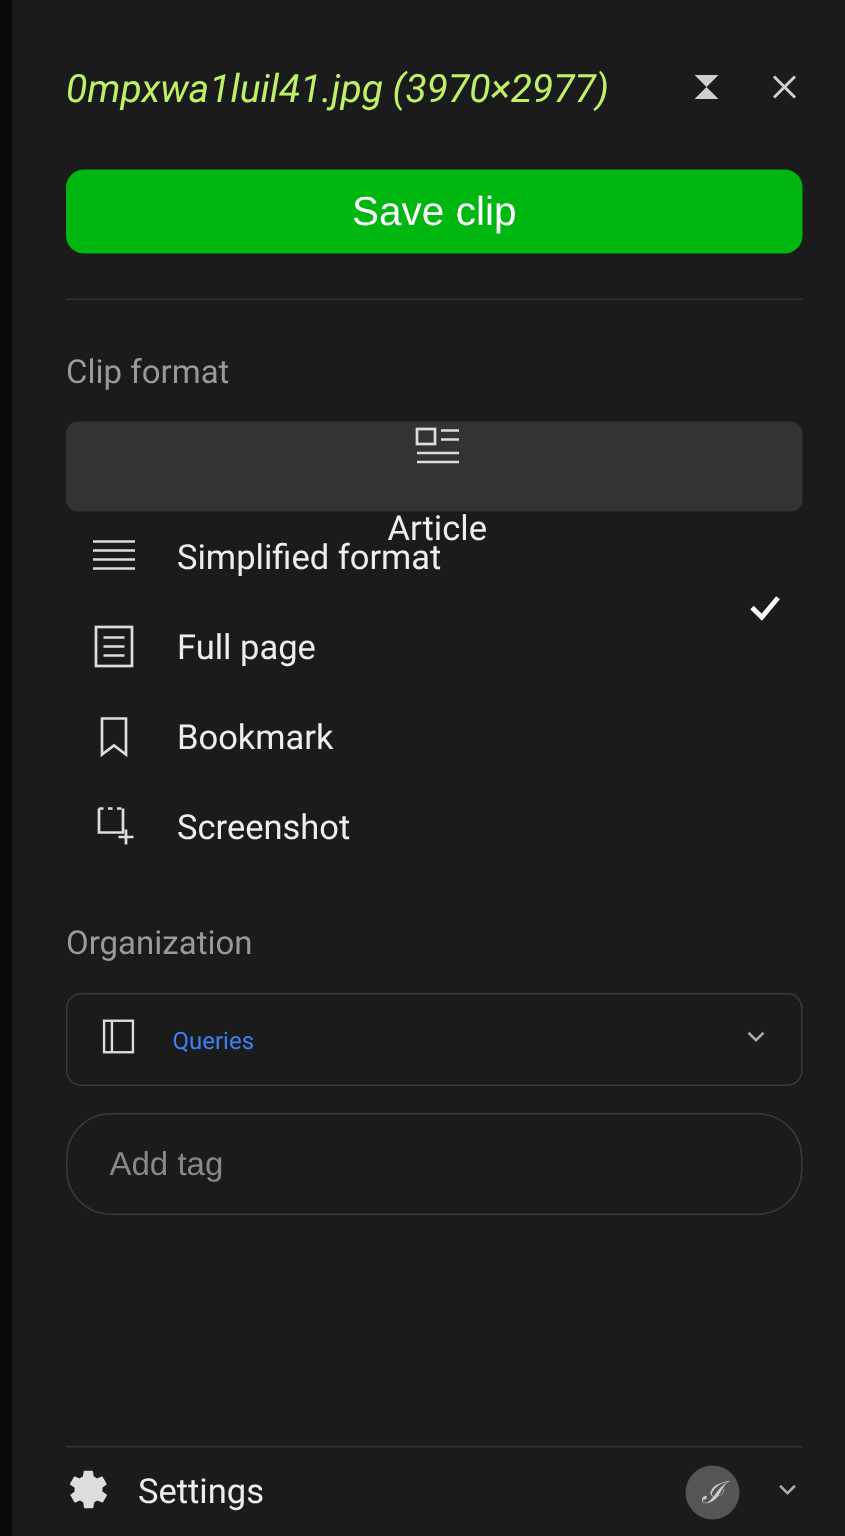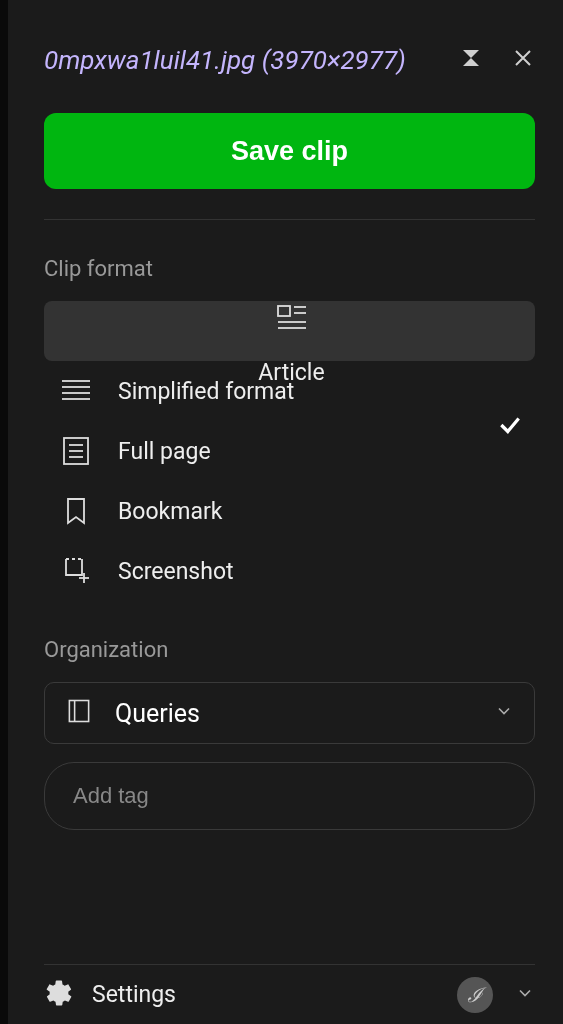--- a/index.html
+++ b/index.html
@@ -35,21 +35,21 @@
   }
   .header {
     display: flex;
     align-items: center;
     justify-content: space-between;
     padding: 45px 36px 20px 36px;
   }
   .title {
     font-style: italic;
     font-size: 26px;
-    color: #c4b5fd;
+    color: #bef264;
     flex: 1;
     white-space: nowrap;
     overflow: hidden;
     text-overflow: ellipsis;
   }
   .header-icons {
     display: flex;
     gap: 28px;
     align-items: center;
     margin-left: 20px;
@@ -60,23 +60,23 @@
     height: 24px;
     stroke: #cfcfcf;
     fill: #cfcfcf;
   }
   .save-button {
     margin: 18px 36px 30px 36px;
     background: #00b610;
     color: #fff;
     border: none;
     border-radius: 12px;
-    height: 76px;
+    height: 56px;
     font-size: 27px;
-    font-weight: 700;
+    font-weight: 400;
     cursor: pointer;
   }
   .divider {
     height: 1px;
     background: #333;
     margin: 0 36px;
   }
   .content {
     padding: 0 0 0 0;
     flex: 1;
@@ -136,22 +136,22 @@
     border: 1px solid #3a3a3a;
     border-radius: 10px;
     height: 62px;
     display: flex;
     align-items: center;
     padding: 0 20px;
     gap: 22px;
     cursor: pointer;
   }
   .org-field .org-label {
-    font-size: 25px;
-    color: #ffffff;
+    font-size: 16px;
+    color: #3b82f6;
     flex: 1;
   }
   .chevron-down svg {
     width: 20px;
     height: 20px;
     stroke: #aaa;
   }
   .tag-field {
     margin: 0 36px 18px 36px;
     border: 1px solid #3a3a3a;

